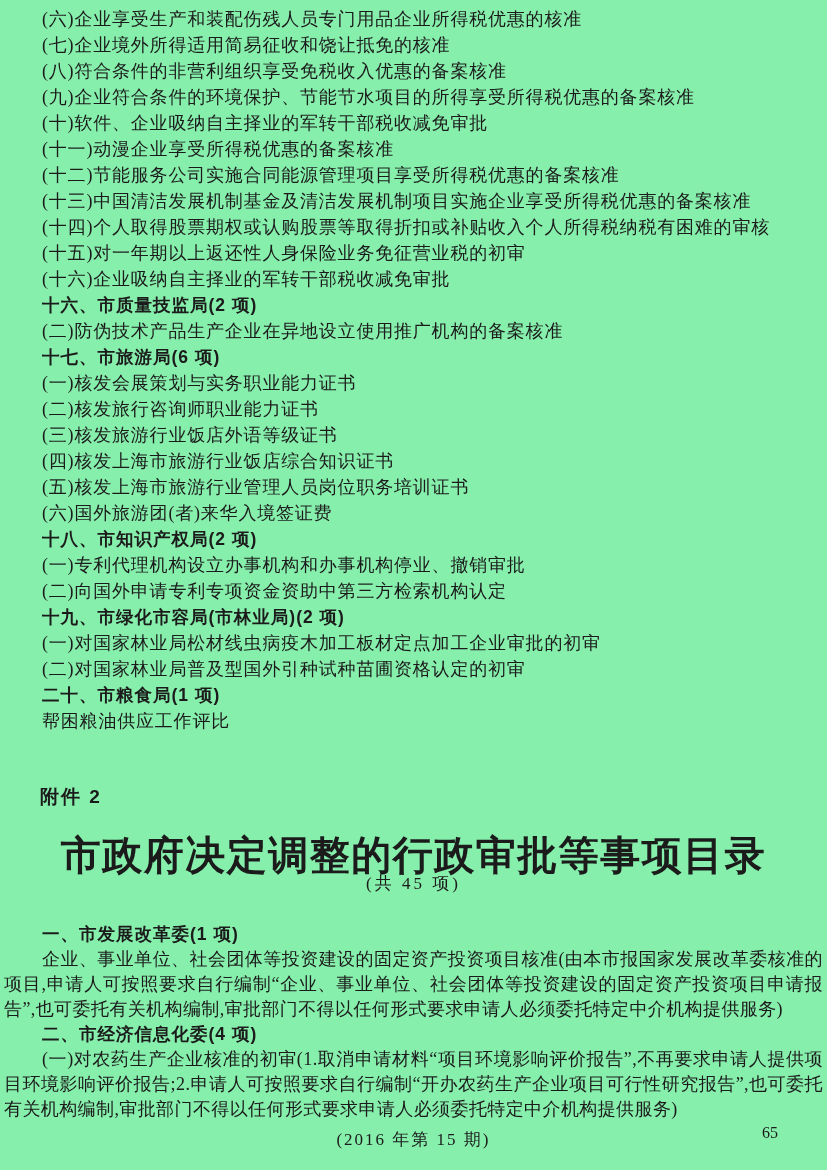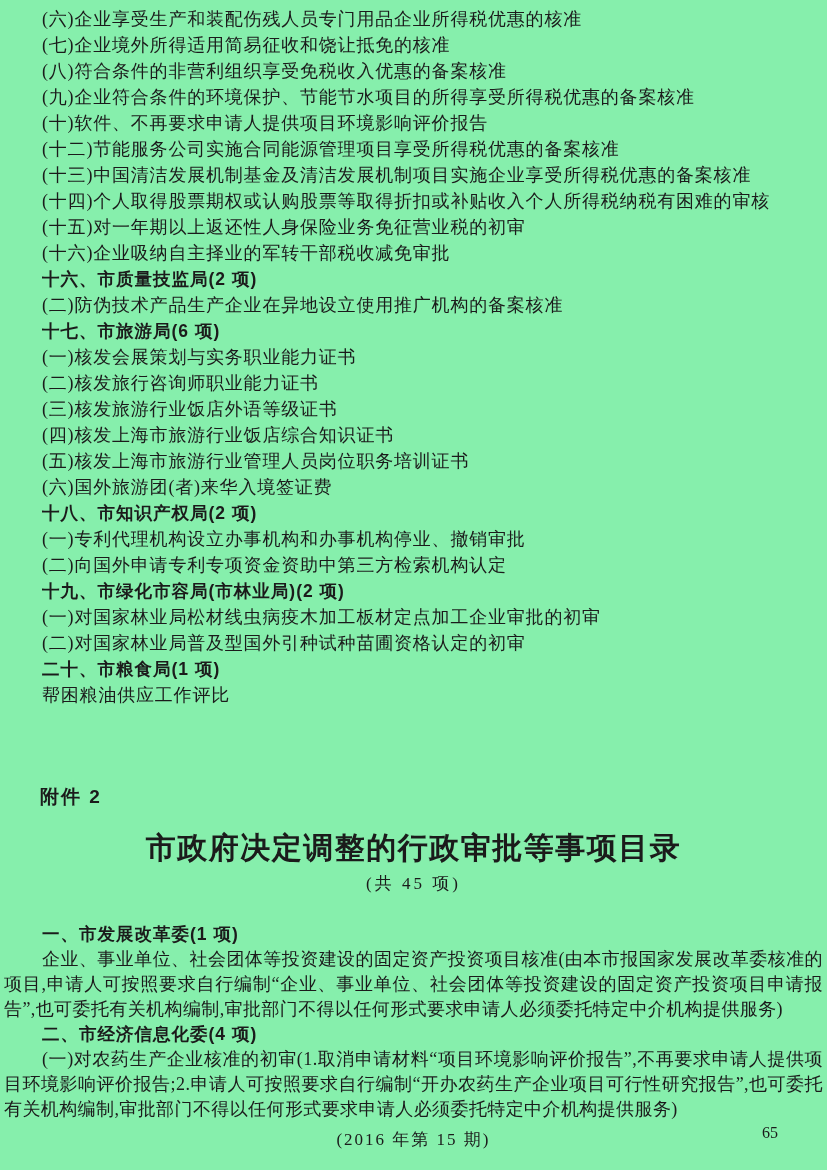--- a/index.html
+++ b/index.html
@@ -44,21 +44,21 @@
     letter-spacing: 2px;
     padding-left: 35px;
   }
   .doc-title {
     position: absolute;
     top: 828px;
     left: 0;
     right: 0;
     text-align: center;
     font-weight: bold;
-    font-size: 30px;
+    font-size: 40px;
     letter-spacing: 1.5px;
     white-space: nowrap;
   }
   .doc-subtitle {
     position: absolute;
     top: 872px;
     left: 0;
     right: 0;
     text-align: center;
     font-size: 17px;
@@ -107,21 +107,22 @@
 </head>
 <body>
 
 <div class="page">
 
   <div class="catalog">
       <div class="line">(六)企业享受生产和装配伤残人员专门用品企业所得税优惠的核准</div>
       <div class="line">(七)企业境外所得适用简易征收和饶让抵免的核准</div>
       <div class="line">(八)符合条件的非营利组织享受免税收入优惠的备案核准</div>
       <div class="line">(九)企业符合条件的环境保护、节能节水项目的所得享受所得税优惠的备案核准</div>
-      <div class="line">(十)软件、不再要求申请人提供项目环境影响评价报告</div>
+      <div class="line">(十)软件、企业吸纳自主择业的军转干部税收减免审批</div>
+      <div class="line">(十一)动漫企业享受所得税优惠的备案核准</div>
       <div class="line">(十二)节能服务公司实施合同能源管理项目享受所得税优惠的备案核准</div>
       <div class="line">(十三)中国清洁发展机制基金及清洁发展机制项目实施企业享受所得税优惠的备案核准</div>
       <div class="line">(十四)个人取得股票期权或认购股票等取得折扣或补贴收入个人所得税纳税有困难的审核</div>
       <div class="line">(十五)对一年期以上返还性人身保险业务免征营业税的初审</div>
       <div class="line">(十六)企业吸纳自主择业的军转干部税收减免审批</div>
       <div class="line heading">十六、市质量技监局(2 项)</div>
       <div class="line">(二)防伪技术产品生产企业在异地设立使用推广机构的备案核准</div>
       <div class="line heading">十七、市旅游局(6 项)</div>
       <div class="line">(一)核发会展策划与实务职业能力证书</div>
       <div class="line">(二)核发旅行咨询师职业能力证书</div>

